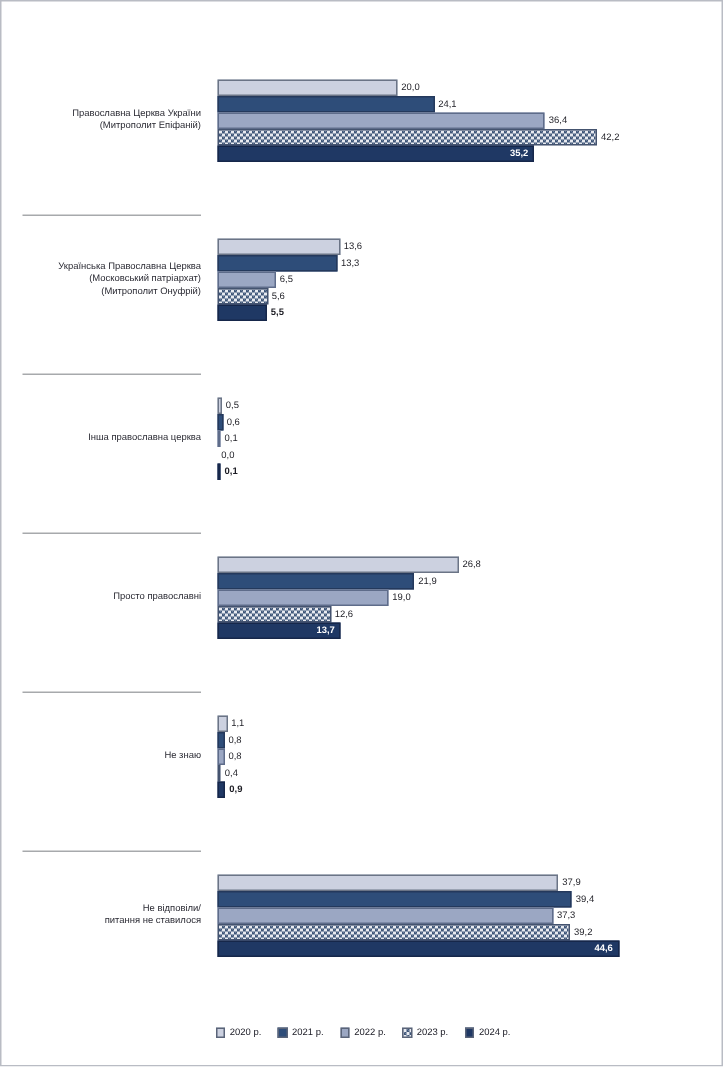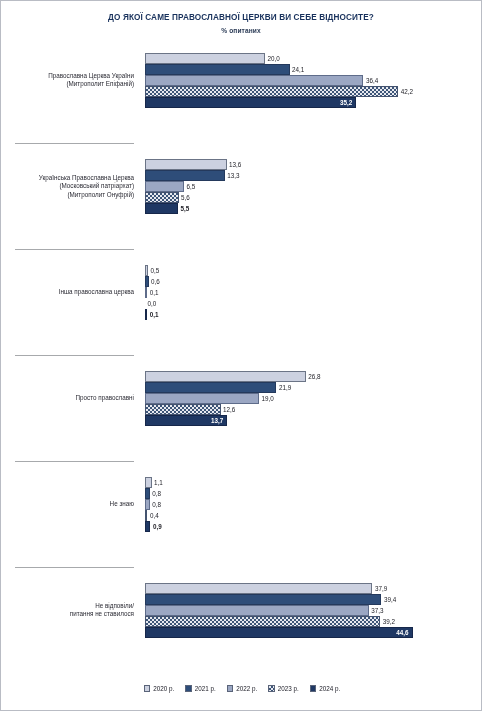--- a/index.html
+++ b/index.html
@@ -160,24 +160,20 @@
     font-size: 6.3px;
     color: #20202a;
     white-space: nowrap;
   }
 </style>
 </head>
 <body>
 
 <div id="page">
 
-  <div class="title-wrap">
-    <div class="chart-title">ДО ЯКОЇ САМЕ ПРАВОСЛАВНОЇ ЦЕРКВИ ВИ СЕБЕ ВІДНОСИТЕ?</div>
-    <div class="chart-subtitle">% опитаних</div>
-  </div>
 
   <div class="plot" id="plot">
       <div class="group" style="top: 6px;">
         <div class="label" style="top: 19.2px;">Православна Церква України<br>(Митрополит Епіфаній)</div>
         <div class="bars">
           <div class="bar-row">
             <div class="bar s0" style="width: 120px;"></div>
             <div class="val" style="left: 120px;">20,0</div>
           </div>
           <div class="bar-row">

